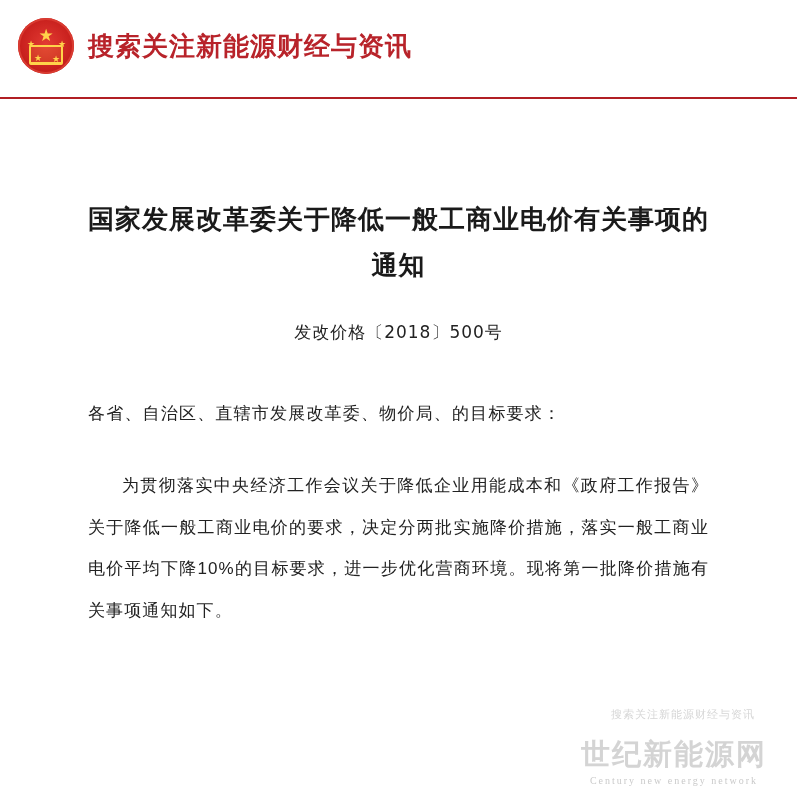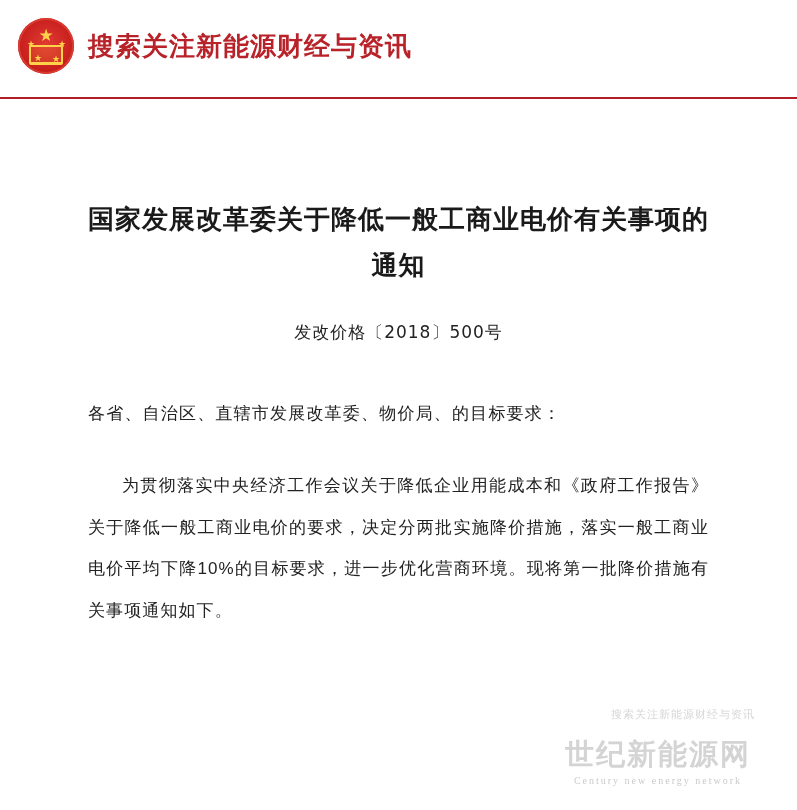--- a/index.html
+++ b/index.html
@@ -131,21 +131,21 @@
     bottom: 88px;
     color: #cfcfcf;
     font-size: 11px;
     letter-spacing: 1px;
     font-family: Liberation Sans, sans-serif;
     white-space: nowrap;
     opacity: 0.85;
   }
   .wm-brand {
     position: absolute;
-    right: 46px;
+    right: 30px;
     bottom: 24px;
     text-align: center;
     color: #c9c9c9;
     opacity: 0.9;
   }
   .wm-brand .cn {
     font-size: 29px;
     font-weight: bold;
     letter-spacing: 2px;
     font-family: "DejaVu Sans", "Liberation Sans", sans-serif;

